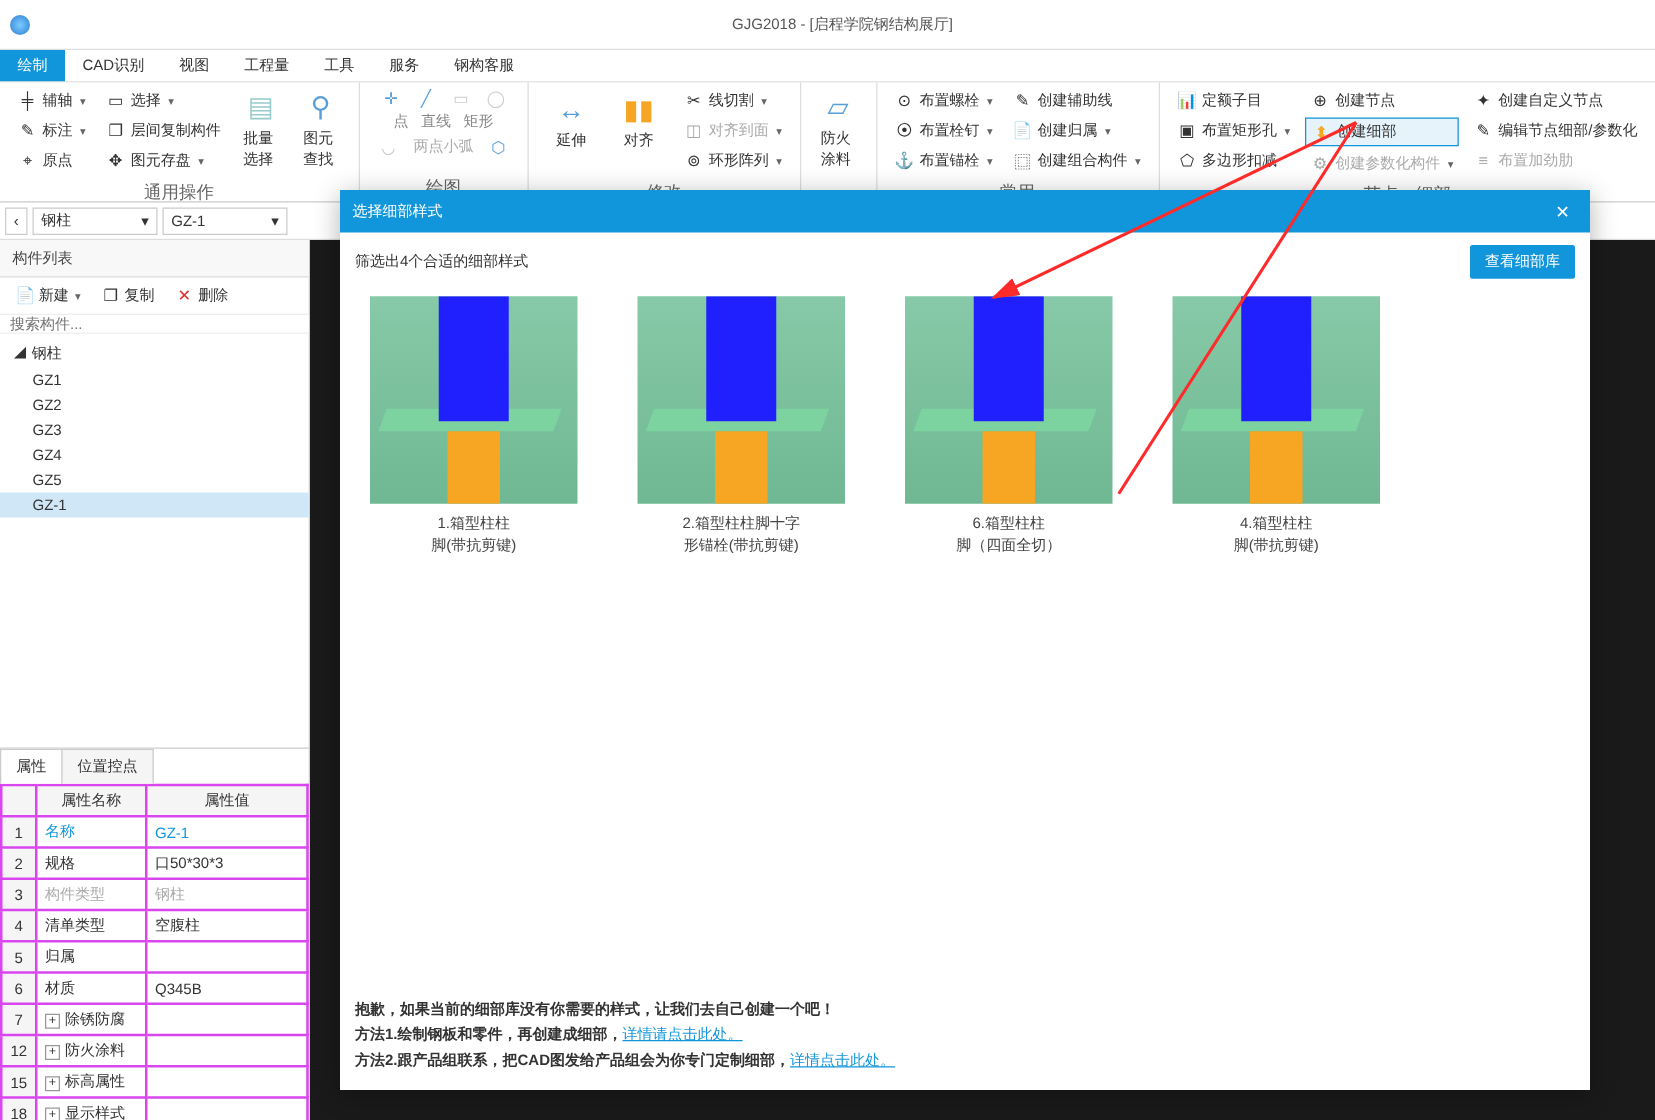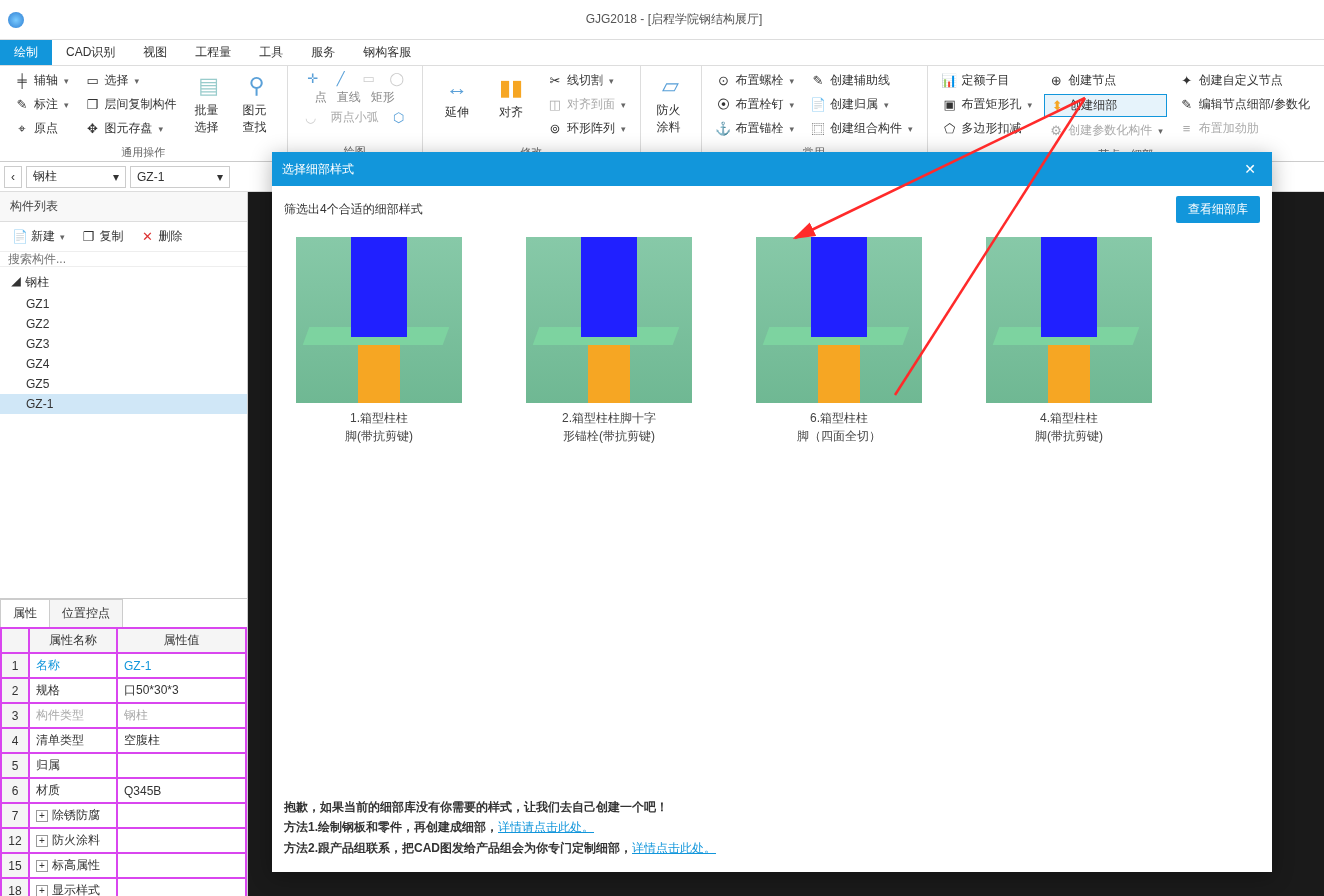--- a/index.html
+++ b/index.html
@@ -12,21 +12,21 @@
 
 
 .menu-bar { height: 26px; background: #fff; display: flex; align-items: center; border-bottom: 1px solid #ddd; }
 .menu-item { padding: 4px 14px; cursor: pointer; }
 .menu-item.active { background: #1296db; color: #fff; }
 
 
 .ribbon { height: 96px; background: #fff; border-bottom: 1px solid #ccc; display: flex; position: relative; }
 .ribbon-group { border-right: 1px solid #ddd; display: flex; flex-direction: column; }
 .ribbon-body { flex: 1; display: flex; align-items: flex-start; padding: 2px 6px; }
-.ribbon-label { text-align: center; font-size: 11px; color: #666; padding: 2px 0; }
+.ribbon-label { text-align: center; font-size: 14px; color: #666; padding: 2px 0; }
 .ribbon-col { display: flex; flex-direction: column; gap: 3px; padding: 2px 4px; }
 .ribbon-btn { display: flex; align-items: center; gap: 4px; padding: 2px 4px; white-space: nowrap; cursor: pointer; font-size: 12px; }
 .ribbon-btn.highlight { border: 1px solid #1296db; background: #e6f3fb; }
 .ribbon-btn.disabled { color: #aaa; }
 .ribbon-large { display: flex; flex-direction: column; align-items: center; justify-content: center; padding: 4px 10px; gap: 2px; cursor: pointer; font-size: 12px; }
 .icn { width: 16px; height: 16px; display: inline-flex; align-items: center; justify-content: center; font-size: 13px; }
 .icn.lg { width: 28px; height: 28px; font-size: 22px; }
 .dd { font-size: 9px; color: #666; margin-left: 2px; }
 
 
@@ -61,21 +61,21 @@
 
 
 .canvas { flex: 1; background: #1a1a1a; position: relative; }
 
 
 .dialog { position: absolute; left: 272px; top: 152px; width: 1000px; height: 720px; background: #fff; box-shadow: 0 4px 20px rgba(0,0,0,0.3); display: flex; flex-direction: column; z-index: 100; }
 .dialog-header { height: 34px; background: #1296db; color: #fff; display: flex; align-items: center; padding: 0 10px; justify-content: space-between; }
 .dialog-header .close { cursor: pointer; font-size: 14px; padding: 2px 6px; }
 .dialog-sub { padding: 10px 12px; display: flex; justify-content: space-between; align-items: center; }
 .btn-primary { background: #1296db; color: #fff; border: none; padding: 5px 12px; cursor: pointer; font-size: 12px; border-radius: 2px; }
-.dialog-body { flex: 1; padding: 4px 24px; display: flex; gap: 64px; align-items: flex-start; }
+.dialog-body { flex: 1; padding: 4px 24px; display: flex; gap: 48px; align-items: flex-start; }
 .card { width: 166px; text-align: center; cursor: pointer; }
 .thumb { width: 166px; height: 166px; background: linear-gradient(#87c9a8, #6fb893); position: relative; overflow: hidden; }
 .card-label { margin-top: 6px; line-height: 1.5; color: #444; }
 .dialog-footer { padding: 10px 12px 14px; line-height: 1.7; font-size: 12px; color: #333; }
 .dialog-footer b { font-weight: bold; }
 .dialog-footer .lnk { color: #1296db; text-decoration: underline; cursor: pointer; }
 
 
 .shape-box { position: absolute; background: #2020ff; }
 .shape-base { position: absolute; background: #6fcf97; transform: skewX(-20deg); }

